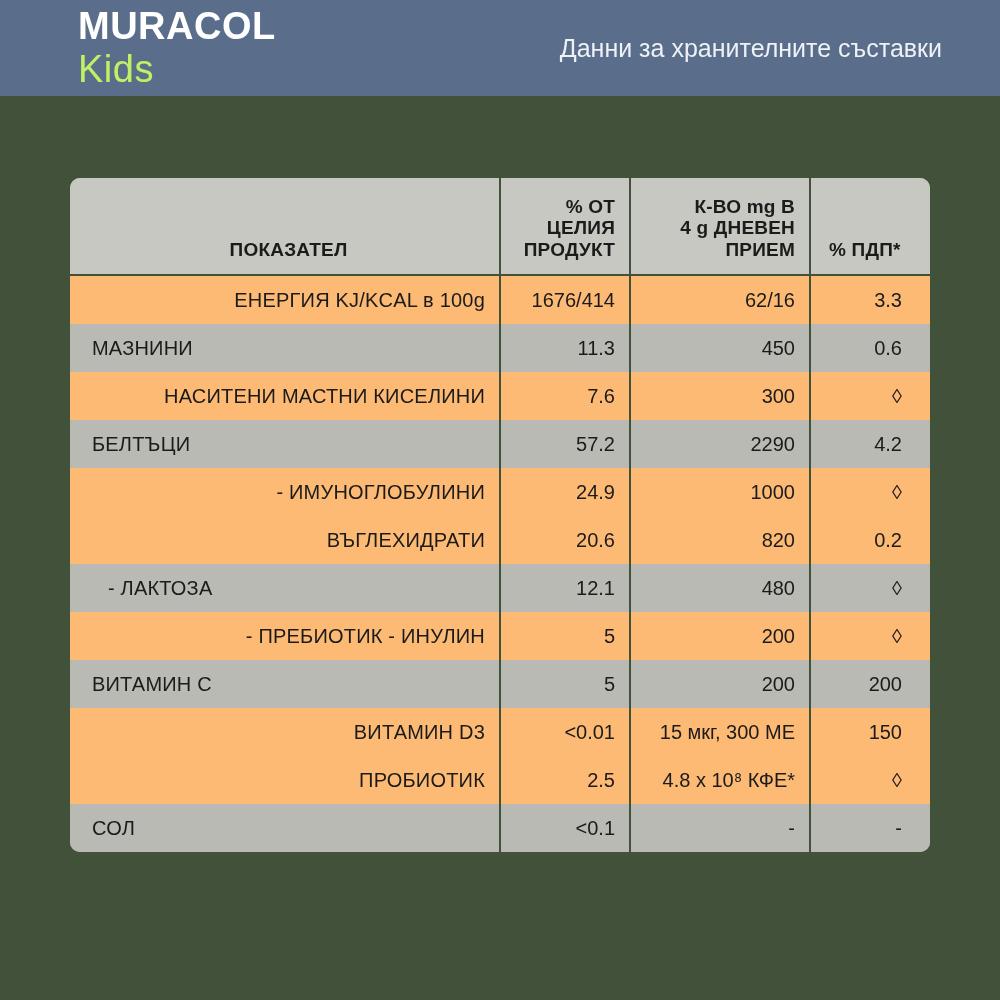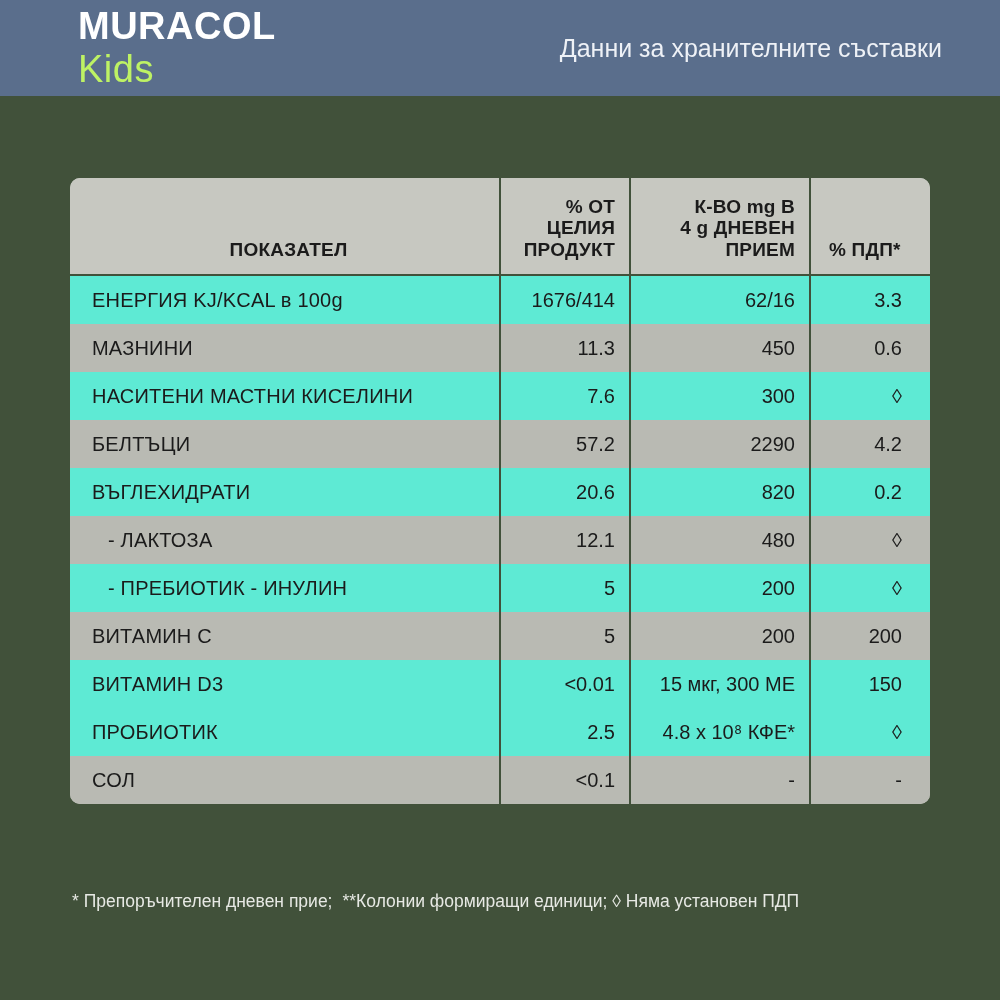--- a/index.html
+++ b/index.html
@@ -133,21 +133,21 @@
   }
   tbody td.t-amt {
     text-align: right;
     border-left: 2px solid #41513a;
   }
   tbody td.t-rda {
     text-align: right;
     padding-right: 28px;
     border-left: 2px solid #41513a;
   }
-  tbody tr.odd  td { background: #5eead4; }
+  tbody tr.odd  td { background: #fdba74; text-align: right; }
   tbody tr.even td { background: #b9bab3; }
   tbody tr.first td { border-top: 2px solid #41513a; }
 
   .indent { display: inline-block; padding-left: 16px; }
 
   
   .footnote {
     position: absolute;
     left: 72px;
     top: 795px;
@@ -216,20 +216,26 @@
               <td class="t-amt">300</td>
               <td class="t-rda">◊</td>
             </tr>
             <tr class="even">
               <td class="t-name">БЕЛТЪЦИ</td>
               <td class="t-pct">57.2</td>
               <td class="t-amt">2290</td>
               <td class="t-rda">4.2</td>
             </tr>
             <tr class="odd">
+              <td class="t-name"><span class="indent">- ИМУНОГЛОБУЛИНИ</span></td>
+              <td class="t-pct">24.9</td>
+              <td class="t-amt">1000</td>
+              <td class="t-rda">◊</td>
+            </tr>
+            <tr class="odd">
               <td class="t-name">ВЪГЛЕХИДРАТИ</td>
               <td class="t-pct">20.6</td>
               <td class="t-amt">820</td>
               <td class="t-rda">0.2</td>
             </tr>
             <tr class="even">
               <td class="t-name"><span class="indent">- ЛАКТОЗА</span></td>
               <td class="t-pct">12.1</td>
               <td class="t-amt">480</td>
               <td class="t-rda">◊</td>
@@ -261,18 +267,15 @@
             <tr class="even">
               <td class="t-name">СОЛ</td>
               <td class="t-pct">&lt;0.1</td>
               <td class="t-amt">-</td>
               <td class="t-rda">-</td>
             </tr>
           </tbody>
       </table>
     </div>
 
-    <div class="footnote">
-      <span>* Препоръчителен дневен прие;</span><span class="fn-gap"></span><span>**Колонии формиращи единици; ◊ Няма установен ПДП</span>
-    </div>
 
   </div>
 </div>
 
 </body></html>

